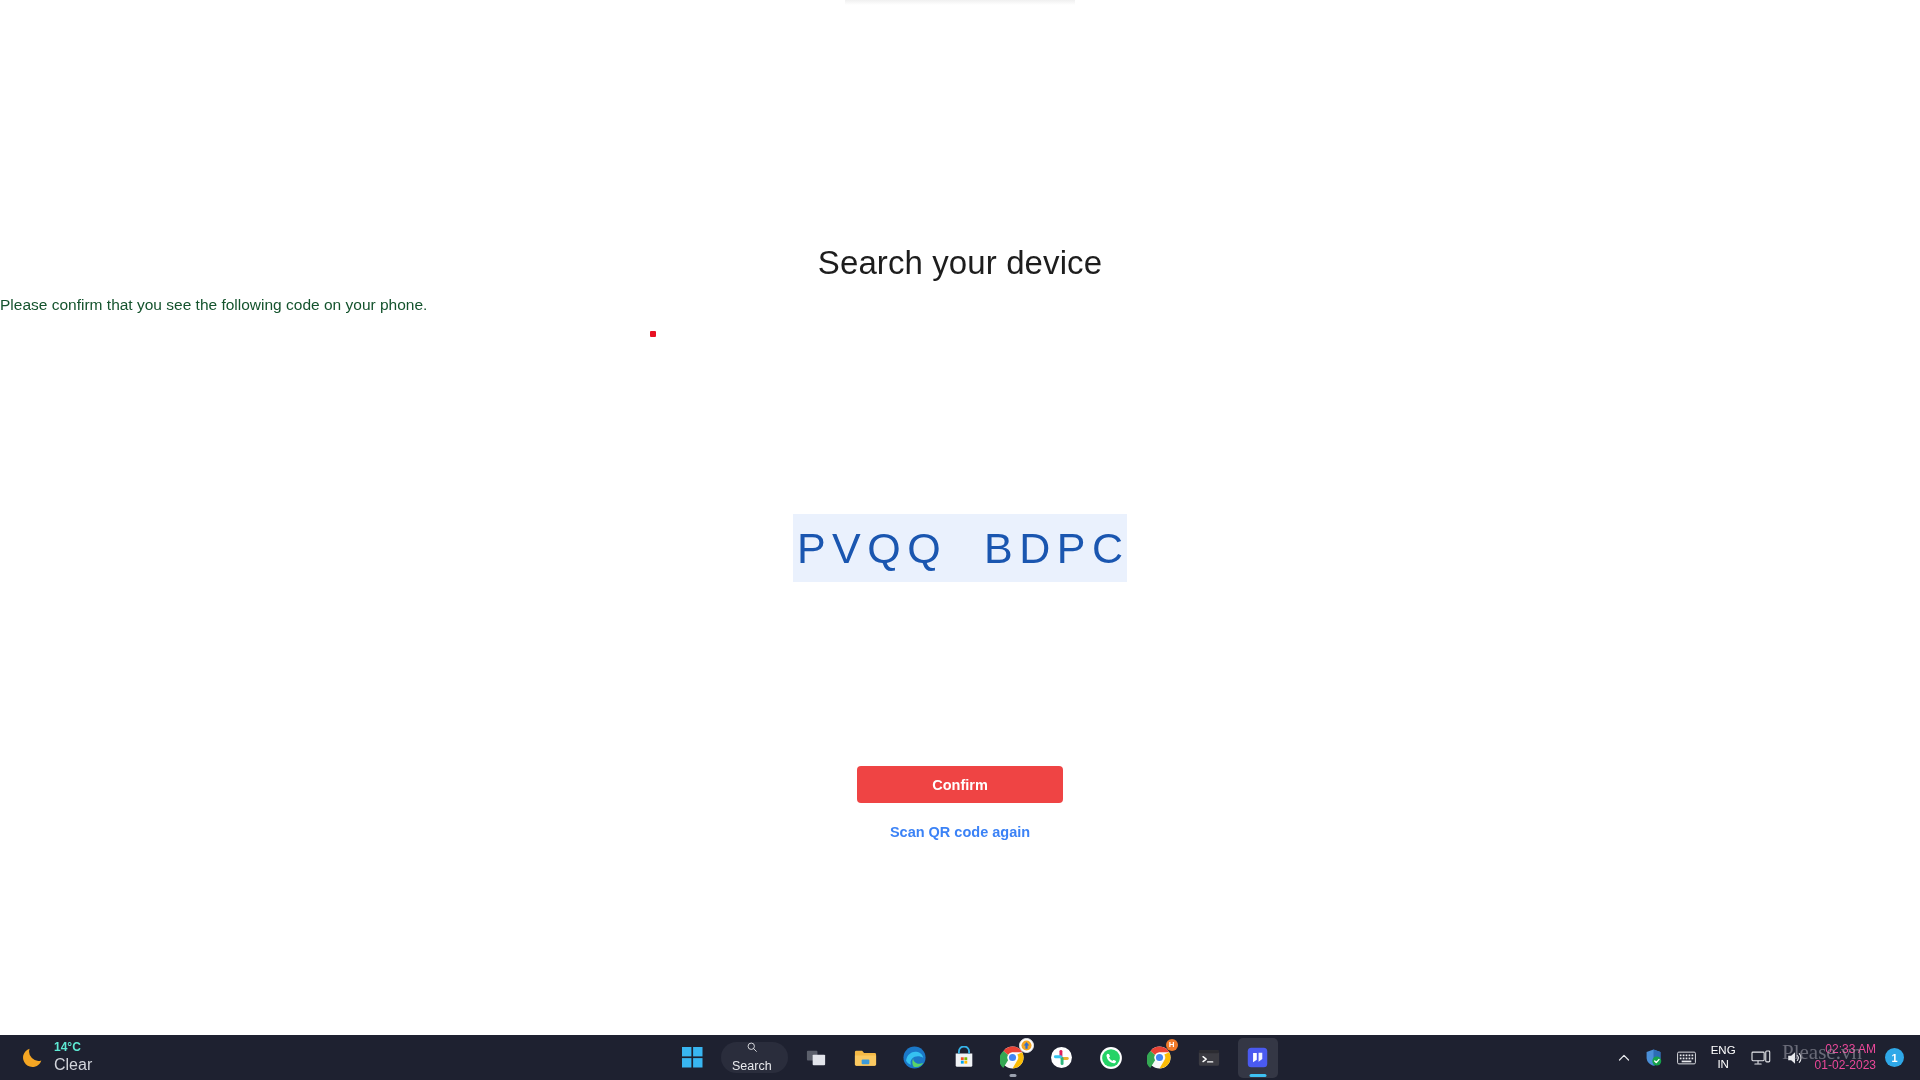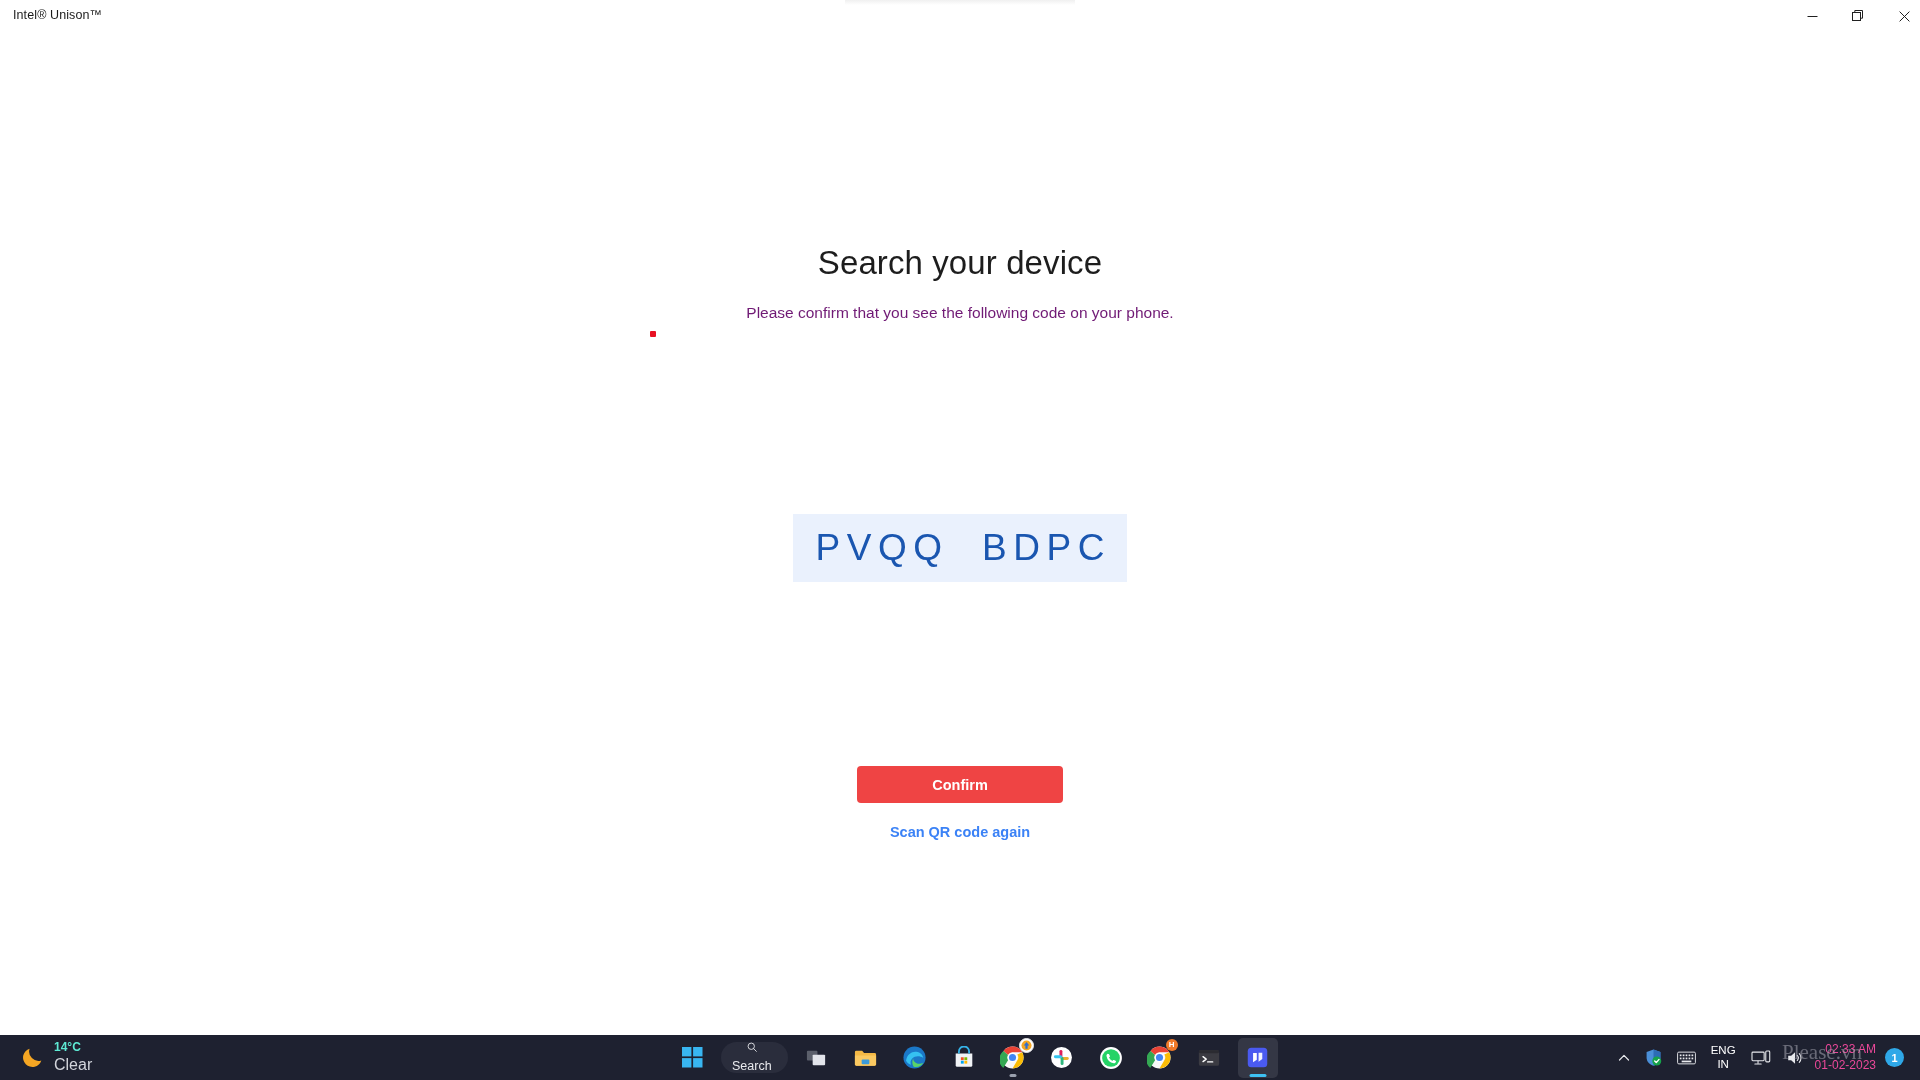--- a/index.html
+++ b/index.html
@@ -64,47 +64,46 @@
     left: 0; top: 212px;
     width: 1920px;
     text-align: center;
     font-size: 33px;
     font-weight: 400;
     color: #1d1d1d;
     letter-spacing: 0.1px;
   }
   #page-subtitle {
     position: absolute;
-    left: 0; top: 272px;
+    left: 0; top: 264px;
     width: 1920px;
-    text-align: center;
     font-size: 15.5px;
     font-weight: 400;
-    color: #701a75;
+    color: #14532d;
   }
   #red-dot {
     position: absolute;
     left: 650px; top: 299px;
     width: 6px; height: 6px;
     background: #e81123;
     border-radius: 1px;
   }
 
   
   #code-box {
     position: absolute;
     left: 793px; top: 482px;
     width: 334px; height: 68px;
     background: #eaf1fd;
     display: flex;
     align-items: center;
     justify-content: center;
   }
   #code-text {
-    font-size: 37px;
+    font-size: 43px;
     font-weight: 400;
     color: #1a56b0;
     letter-spacing: 6.5px;
     white-space: pre;
     text-indent: 6.5px;
   }
 
   
   #confirm-button {
     position: absolute;
@@ -274,41 +273,20 @@
     white-space: nowrap;
   }
 </style>
 </head>
 <body>
 
 <div id="app-window">
 
   <div id="top-shadow-band"></div>
 
-  <div id="titlebar">
-    <span id="window-title">Intel® Unison™</span>
-
-    <div class="win-ctrl" id="btn-minimize">
-      <svg width="11" height="11" viewBox="0 0 11 11">
-        <line x1="0.5" y1="5.5" x2="10.5" y2="5.5" stroke="#202020" stroke-width="1"></line>
-      </svg>
-    </div>
-    <div class="win-ctrl" id="btn-maximize">
-      <svg width="12" height="12" viewBox="0 0 12 12">
-        <rect x="0.5" y="2.5" width="8" height="8" fill="none" stroke="#202020" stroke-width="1"></rect>
-        <path d="M2.8 2.3 V0.5 H10.5 V8.2 H8.8" fill="none" stroke="#202020" stroke-width="1"></path>
-      </svg>
-    </div>
-    <div class="win-ctrl" id="btn-close">
-      <svg width="11" height="11" viewBox="0 0 11 11">
-        <line x1="0.6" y1="0.6" x2="10.4" y2="10.4" stroke="#202020" stroke-width="1"></line>
-        <line x1="10.4" y1="0.6" x2="0.6" y2="10.4" stroke="#202020" stroke-width="1"></line>
-      </svg>
-    </div>
-  </div>
 
   <div id="content">
 
     <h1 id="page-title">Search your device</h1>
     <p id="page-subtitle">Please confirm that you see the following code on your phone.</p>
 
     <div id="red-dot"></div>
 
     <div id="code-box">
       <span id="code-text">PVQQ  BDPC</span>

